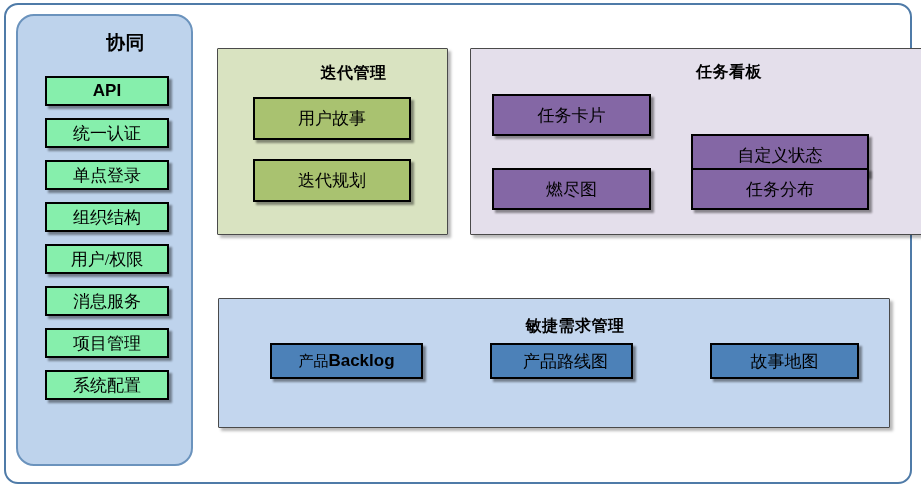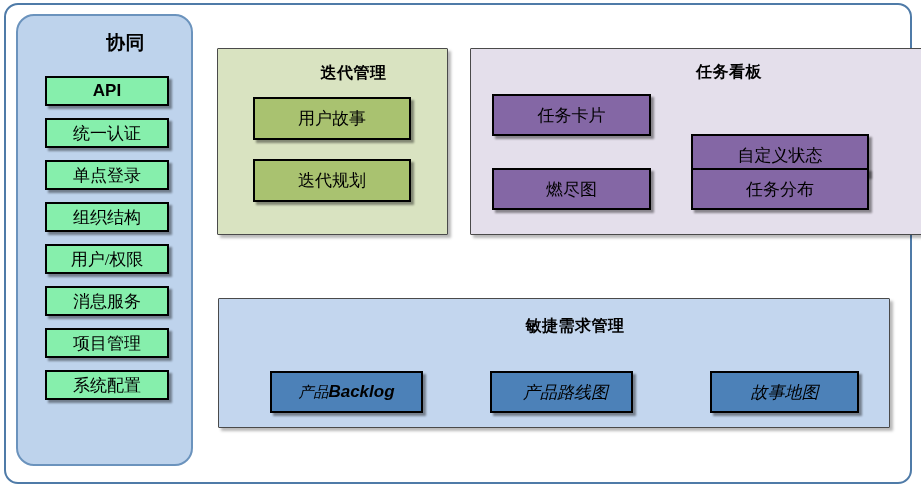--- a/index.html
+++ b/index.html
@@ -148,24 +148,23 @@
     left: 218px;
     top: 298px;
     width: 672px;
     height: 130px;
     background: #c3d6ee;
     border-color: #4a4a4a;
   }
   .agile .panel-title { top: 17px; font-size: 16px; }
   .agile .box {
     position: absolute;
-    top: 72px;
-    height: 42px;
+    top: 44px;
+    height: 36px;
     background: #4c81b8;
-    font-style: italic;
   }
   .ag-1 { left: 51px;  width: 153px; }
   .ag-2 { left: 271px; width: 143px; padding-left: 8px; }
   .ag-3 { left: 491px; width: 149px; }
 
   .mixed-label .cjk {
     font-family: "Liberation Serif", serif;
     font-size: 15px;
   }
   .mixed-label .latin {

